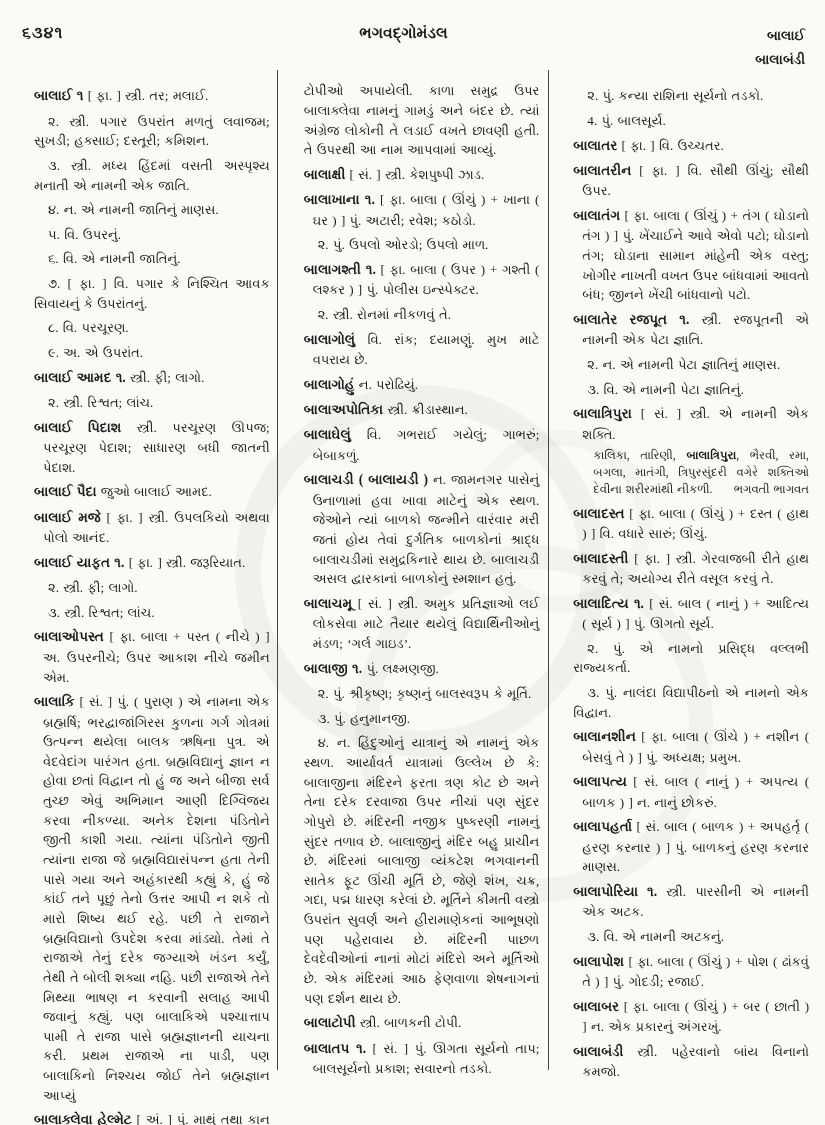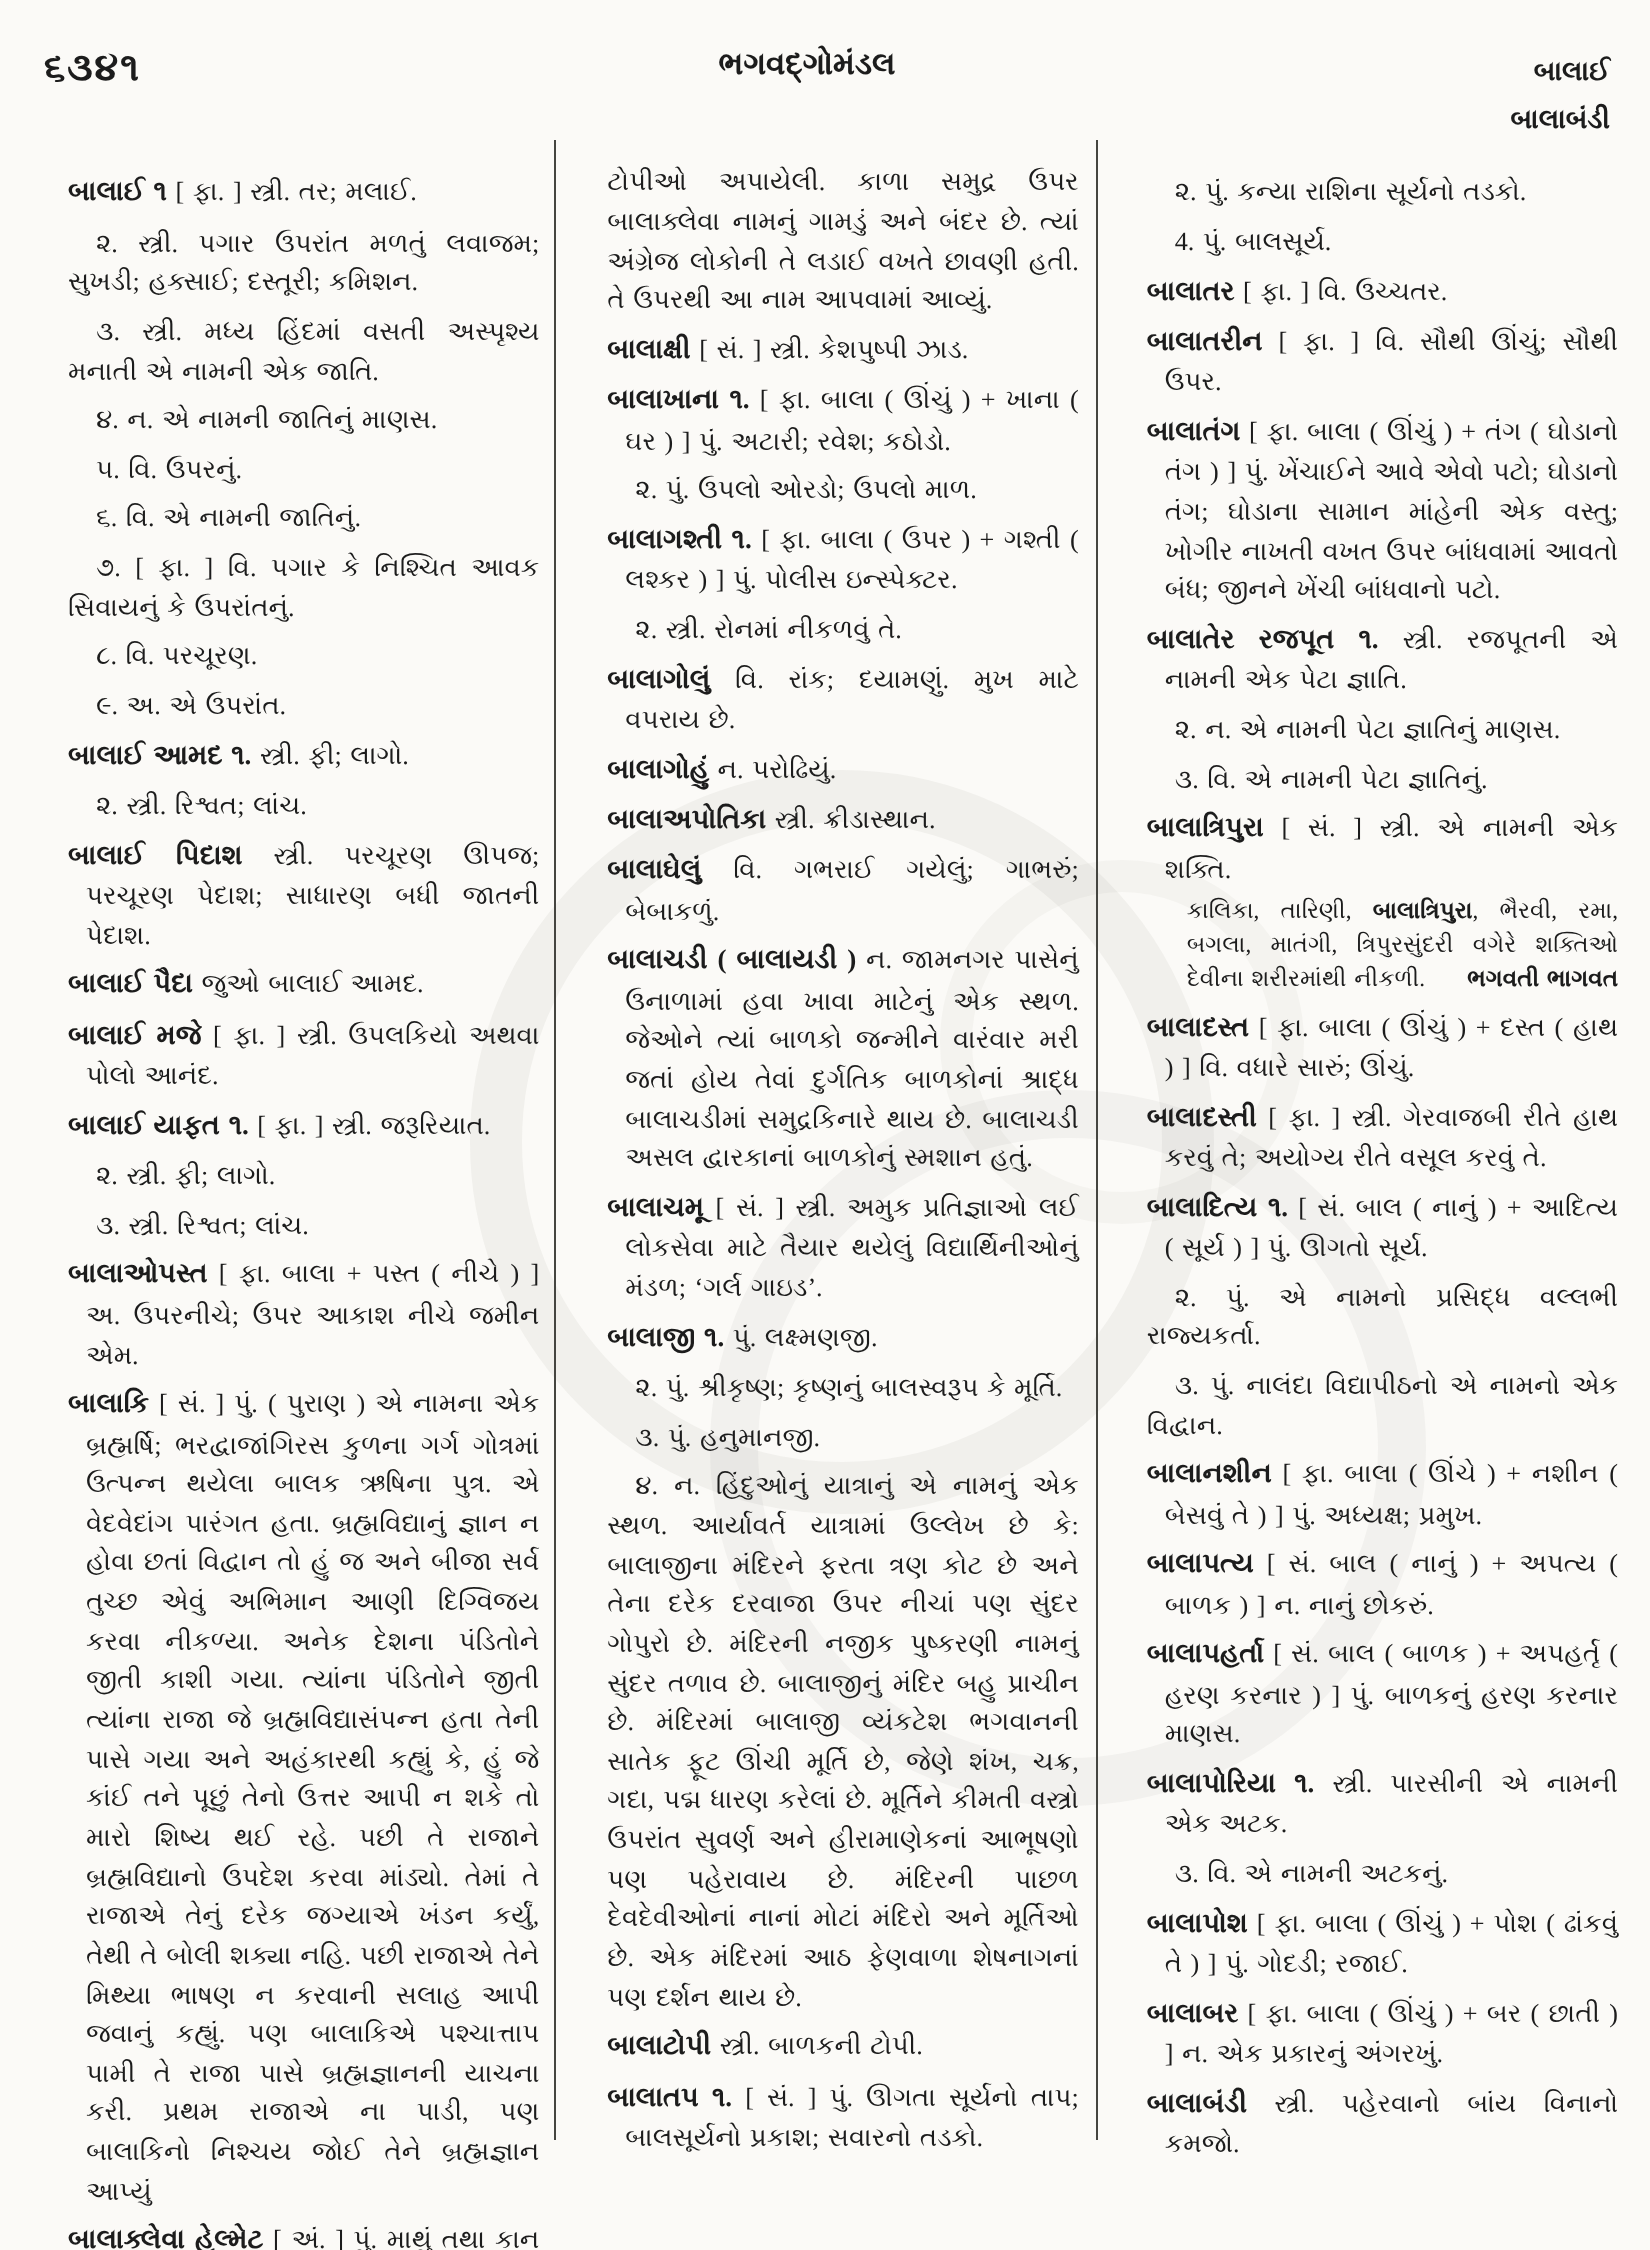--- a/index.html
+++ b/index.html
@@ -12,40 +12,40 @@
     position:relative;width:825px;height:1125px;overflow:hidden;
     color:var(--ink,#1c1c1c);
   }
   
   .ring{position:absolute;border-radius:50%;pointer-events:none;}
   .r1{left:235px;top:385px;width:320px;height:320px;border:26px solid rgba(110,110,100,0.07);}
   .r2{left:355px;top:545px;width:310px;height:310px;border:24px solid rgba(110,110,100,0.06);}
   .r3{left:470px;top:430px;width:150px;height:150px;border:16px solid rgba(110,110,100,0.05);}
 
   .header{display:flex;align-items:flex-start;padding:24px 20px 2px 22px;}
-  .pageno{width:110px;font-weight:bold;font-size:19px;letter-spacing:1px;}
+  .pageno{width:110px;font-weight:bold;font-size:16px;letter-spacing:1px;}
   .title{flex:1;text-align:center;font-weight:bold;font-size:15.5px;}
   .guide{width:130px;display:flex;flex-direction:column;text-align:right;font-weight:bold;font-size:13.5px;line-height:1.75;}
 
   .divider{position:absolute;width:1px;background:#454540;top:70px;height:1000px;}
   .d1{left:277px;}
   .d2{left:548px;}
 
   .columns{display:flex;padding:8px 16px 0 22px;position:relative;}
   .col{flex:1;min-width:0;padding:0 11px;margin-left:12px;}
   .col[data-col="0"]{padding-left:0;}
   .col[data-col="2"]{padding-right:0;}
 
   .col p{margin:0;text-align:justify;font-size:13.1px;line-height:1.5;word-spacing:1px;}
   p.entry{margin-top:5px;padding-left:9px;text-indent:-9px;}
   p.entry b.hw{font-size:13.6px;}
   p.sense{margin-top:5px;text-indent:14px;}
   p.cont{margin-top:0;}
   p.quote{margin-top:4px;padding-left:20px;font-size:11.6px;line-height:1.45;}
-  p.quote .attr{float:right;font-weight:bold;padding-left:8px;}
+  p.quote .attr{float:right;font-weight:normal;padding-left:8px;}
 </style>
 </head>
 <body style="--paper: #fbfaf7; --ink: #1c1c1c;">
 
 <div class="page">
   <div>
     <div class="ring r1"></div>
     <div class="ring r2"></div>
     <div class="ring r3"></div>
   </div>

